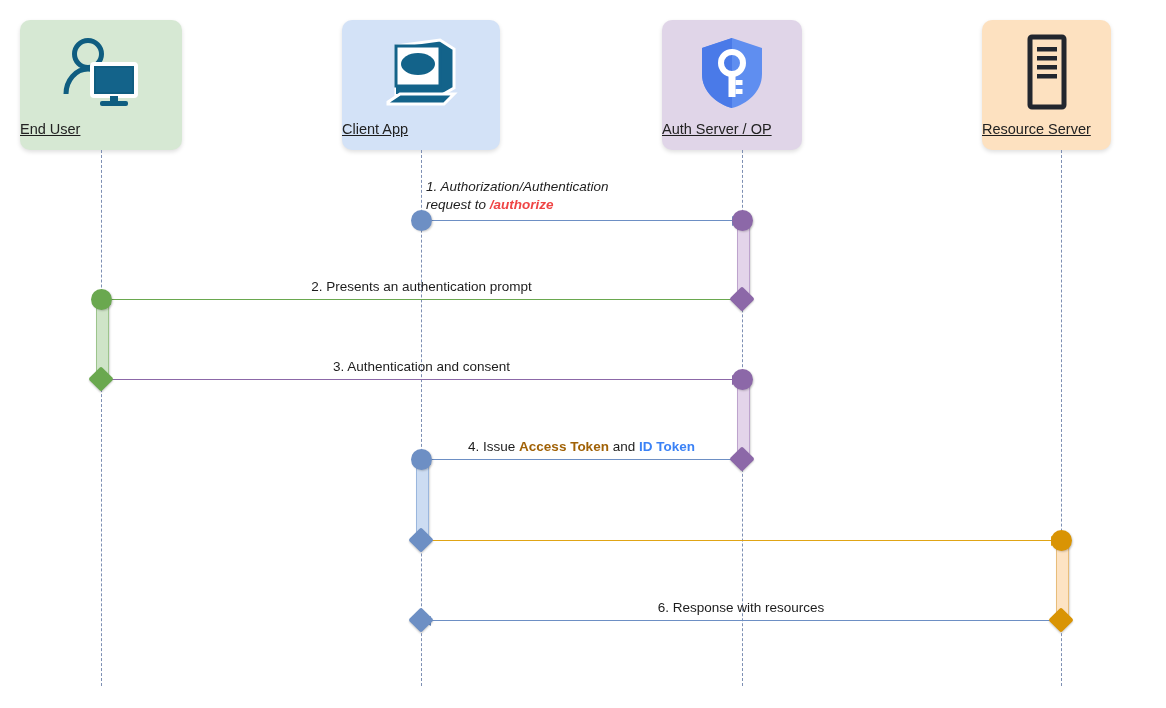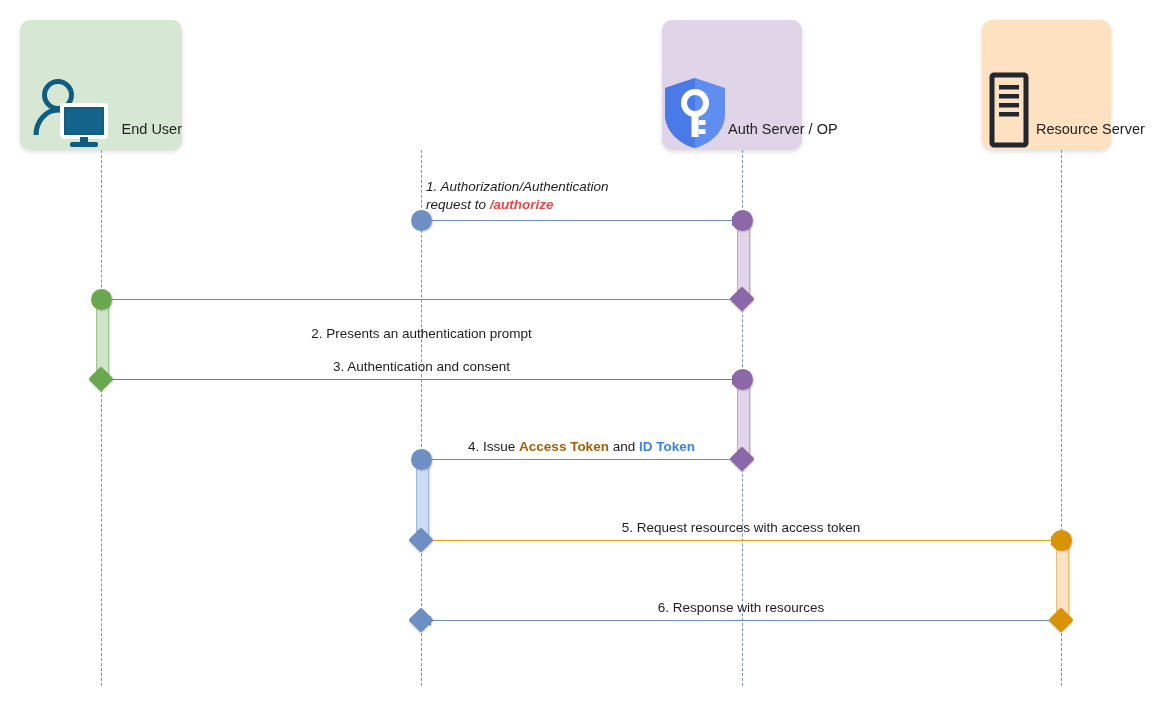--- a/index.html
+++ b/index.html
@@ -20,24 +20,25 @@
     position: absolute;
     inset: 0;
   }
 
   
   .participant {
     position: absolute;
     border-radius: 10px;
     box-sizing: border-box;
     display: flex;
-    flex-direction: row;
-    align-items: flex-end;
+    flex-direction: column;
+    align-items: flex-start;
     justify-content: flex-start;
     box-shadow: 0 2px 4px rgba(0,0,0,0.13);
+    text-decoration: underline;
   }
   .participant .p-icon {
     flex: 1 1 auto;
     display: flex;
     align-items: center;
     justify-content: center;
     width: 100%;
     padding-top: 6px;
   }
   .participant .p-label {
@@ -120,20 +121,32 @@
         <path d="M4 57 a22 25 0 0 1 44 0" fill="none" stroke="#0f5d80" stroke-width="5"></path>
         <rect x="30" y="27" width="44" height="32" rx="2" fill="#0f5d80" stroke="#ffffff" stroke-width="4"></rect>
         <rect x="34" y="31" width="36" height="24" fill="#13638a"></rect>
         <rect x="48" y="59" width="8" height="6" fill="#0f5d80"></rect>
         <rect x="38" y="64" width="28" height="5" rx="2" fill="#0f5d80"></rect>
       </svg>
       </div>
       <div class="p-label">End User</div>
     </div>
     <div class="lifeline" style="left: 101px; top: 150px; height: 536px; border-left-color: rgb(125, 143, 179);"></div>
+    <div class="participant" style="left: 342px; top: 20px; width: 158px; height: 130px; background: rgb(211, 226, 247);">
+      <div class="p-icon">
+        <svg width="78" height="74" viewBox="0 0 78 74">
+        <path d="M14 10 L58 4 L72 13 L72 52 L58 60 L14 60 Z" fill="#13638a" stroke="#ffffff" stroke-width="3"></path>
+        <rect x="14" y="10" width="44" height="40" fill="#ffffff" stroke="#13638a" stroke-width="3"></rect>
+        <ellipse cx="36" cy="28" rx="17" ry="11" fill="#13638a"></ellipse>
+        <rect x="14" y="50" width="44" height="8" fill="#13638a"></rect>
+        <path d="M6 66 L18 58 L72 58 L62 68 L6 68 Z" fill="#13638a" stroke="#ffffff" stroke-width="3"></path>
+      </svg>
+      </div>
+      <div class="p-label">Client App</div>
+    </div>
     <div class="lifeline" style="left: 421px; top: 150px; height: 536px; border-left-color: rgb(125, 143, 179);"></div>
     <div class="participant" style="left: 662px; top: 20px; width: 140px; height: 130px; background: rgb(224, 213, 232);">
       <div class="p-icon">
         <svg width="66" height="74" viewBox="0 0 66 74">
         <path d="M33 2 L63 12 L63 38 C63 56 48 68 33 72 C18 68 3 56 3 38 L3 12 Z" fill="#5f8ef0"></path>
         <path d="M33 2 L3 12 L3 38 C3 56 18 68 33 72 Z" fill="#4a7ae8"></path>
         <circle cx="33" cy="27" r="11" fill="none" stroke="#ffffff" stroke-width="6"></circle>
         <rect x="29.5" y="35" width="7" height="26" fill="#ffffff"></rect>
         <rect x="36.5" y="44" width="7" height="5" fill="#ffffff"></rect>
         <rect x="36.5" y="53" width="7" height="5" fill="#ffffff"></rect>
@@ -158,30 +171,29 @@
     <div class="activation" style="left: 95.5px; top: 299px; height: 80px; background: rgb(207, 228, 200); border: 1px solid rgb(156, 196, 140);"></div>
     <div class="activation" style="left: 415.5px; top: 459px; height: 81px; background: rgb(204, 220, 242); border: 1px solid rgb(154, 182, 221);"></div>
     <div class="activation" style="left: 736.5px; top: 220px; height: 79px; background: rgb(227, 212, 234); border: 1px solid rgb(189, 163, 205);"></div>
     <div class="activation" style="left: 736.5px; top: 379px; height: 80px; background: rgb(227, 212, 234); border: 1px solid rgb(189, 163, 205);"></div>
     <div class="activation" style="left: 1055.5px; top: 540px; height: 80px; background: rgb(253, 227, 195); border: 1px solid rgb(232, 189, 122);"></div>
     <div class="msg-line" style="left: 421px; top: 220px; width: 321px; border-top-color: rgb(109, 143, 196);"></div>
     <div class="arrowhead right" style="top: 215.5px; left: 732px; border-left-color: rgb(109, 143, 196);"></div>
     <div class="msg-label" style="left: 426px; top: 178px; font-style: italic;"><span>1. Authorization/Authentication</span><br><span>request to <b style="color:#ef4444">/authorize</b></span></div>
     <div class="msg-line" style="left: 101px; top: 299px; width: 641px; border-top-color: rgb(106, 168, 79);"></div>
     <div class="arrowhead left" style="top: 294.5px; left: 102px; border-right-color: rgb(106, 168, 79);"></div>
-    <div class="msg-label center" style="left: 101px; width: 641px; top: 278px; margin-top: 47px;">2. Presents an authentication prompt</div>
+    <div class="msg-label center" style="left: 101px; width: 641px; top: 278px;">2. Presents an authentication prompt</div>
     <div class="msg-line" style="left: 101px; top: 379px; width: 641px; border-top-color: rgb(140, 104, 168);"></div>
     <div class="arrowhead right" style="top: 374.5px; left: 732px; border-left-color: rgb(140, 104, 168);"></div>
     <div class="msg-label center" style="left: 101px; width: 641px; top: 358px;">3. Authentication and consent</div>
     <div class="msg-line" style="left: 421px; top: 459px; width: 321px; border-top-color: rgb(109, 143, 196);"></div>
     <div class="arrowhead left" style="top: 454.5px; left: 422px; border-right-color: rgb(109, 143, 196);"></div>
     <div class="msg-label center" style="left: 421px; width: 321px; top: 438px;"><span>4. Issue </span><b style="color:#a16207">Access Token</b><span> and </span><b style="color:#3b82f6">ID Token</b></div>
     <div class="msg-line" style="left: 421px; top: 540px; width: 640px; border-top-color: rgb(224, 164, 21);"></div>
     <div class="arrowhead right" style="top: 535.5px; left: 1051px; border-left-color: rgb(224, 164, 21);"></div>
-    <div class="msg-label center" style="left: 421px; width: 640px; top: 519px;">5. Request resources with access token</div>
     <div class="msg-line" style="left: 421px; top: 620px; width: 640px; border-top-color: rgb(109, 143, 196);"></div>
     <div class="arrowhead left" style="top: 615.5px; left: 422px; border-right-color: rgb(109, 143, 196);"></div>
     <div class="msg-label center" style="left: 421px; width: 640px; top: 599px;">6. Response with resources</div>
     <div class="marker circle" style="left: 410.5px; top: 209.5px; background: rgb(109, 143, 196); box-shadow: rgba(0, 0, 0, 0.2) 1px 1px 2px;"></div>
     <div class="marker circle" style="left: 731.5px; top: 209.5px; background: rgb(140, 104, 168); box-shadow: rgba(0, 0, 0, 0.2) 1px 1px 2px;"></div>
     <div class="marker circle" style="left: 90.5px; top: 288.5px; background: rgb(106, 168, 79); box-shadow: rgba(0, 0, 0, 0.2) 1px 1px 2px;"></div>
     <div class="marker diamond" style="left: 733px; top: 290px; background: rgb(140, 104, 168); box-shadow: rgba(0, 0, 0, 0.2) 1px 1px 2px;"></div>
     <div class="marker diamond" style="left: 92px; top: 370px; background: rgb(106, 168, 79); box-shadow: rgba(0, 0, 0, 0.2) 1px 1px 2px;"></div>
     <div class="marker circle" style="left: 731.5px; top: 368.5px; background: rgb(140, 104, 168); box-shadow: rgba(0, 0, 0, 0.2) 1px 1px 2px;"></div>
     <div class="marker circle" style="left: 410.5px; top: 448.5px; background: rgb(109, 143, 196); box-shadow: rgba(0, 0, 0, 0.2) 1px 1px 2px;"></div>

